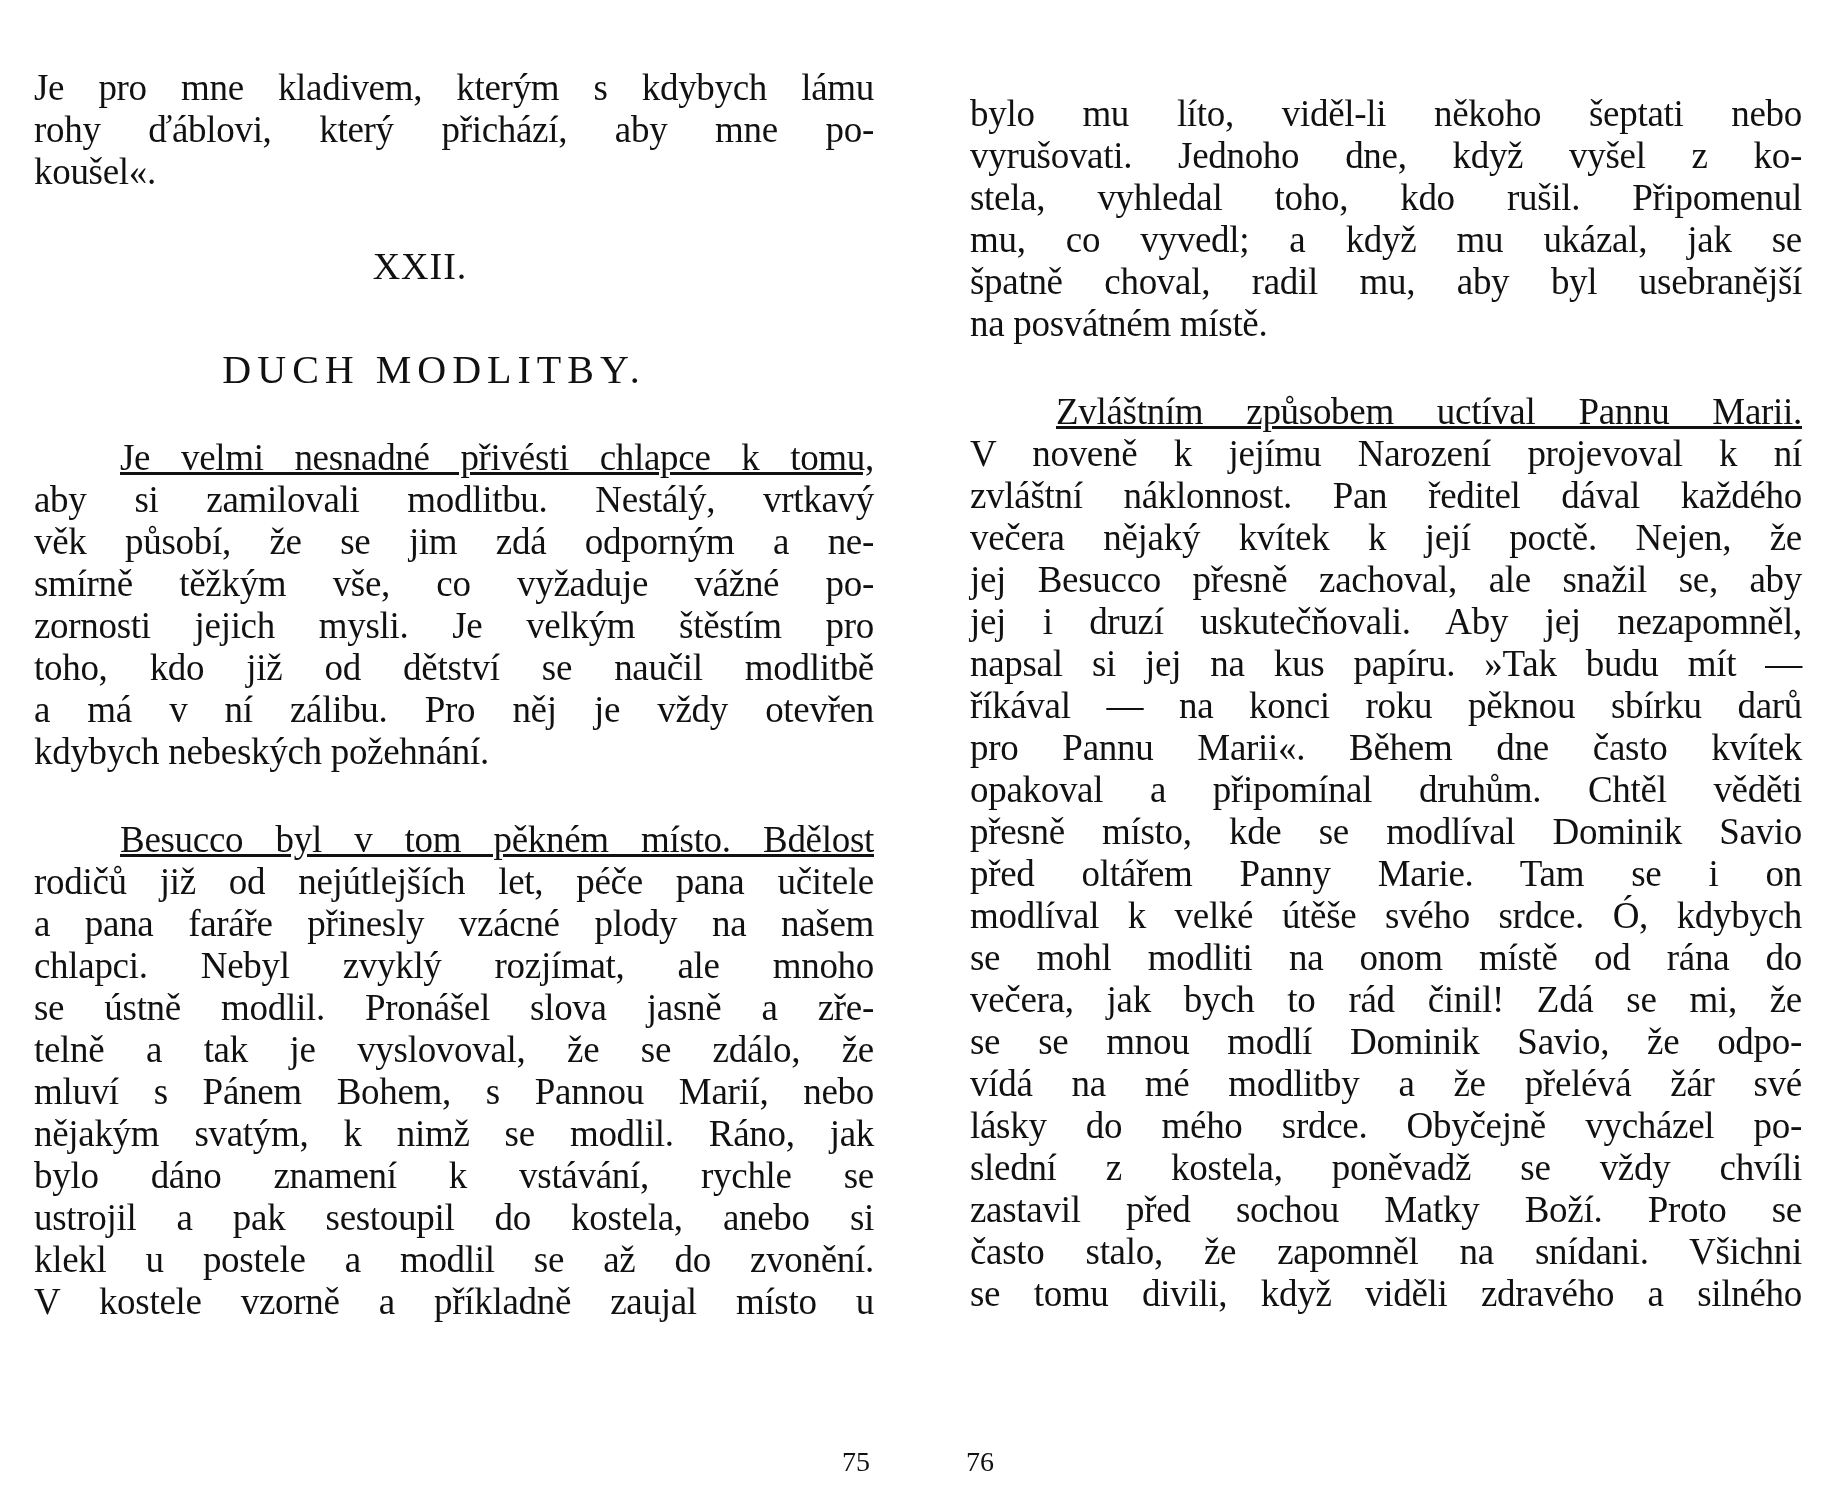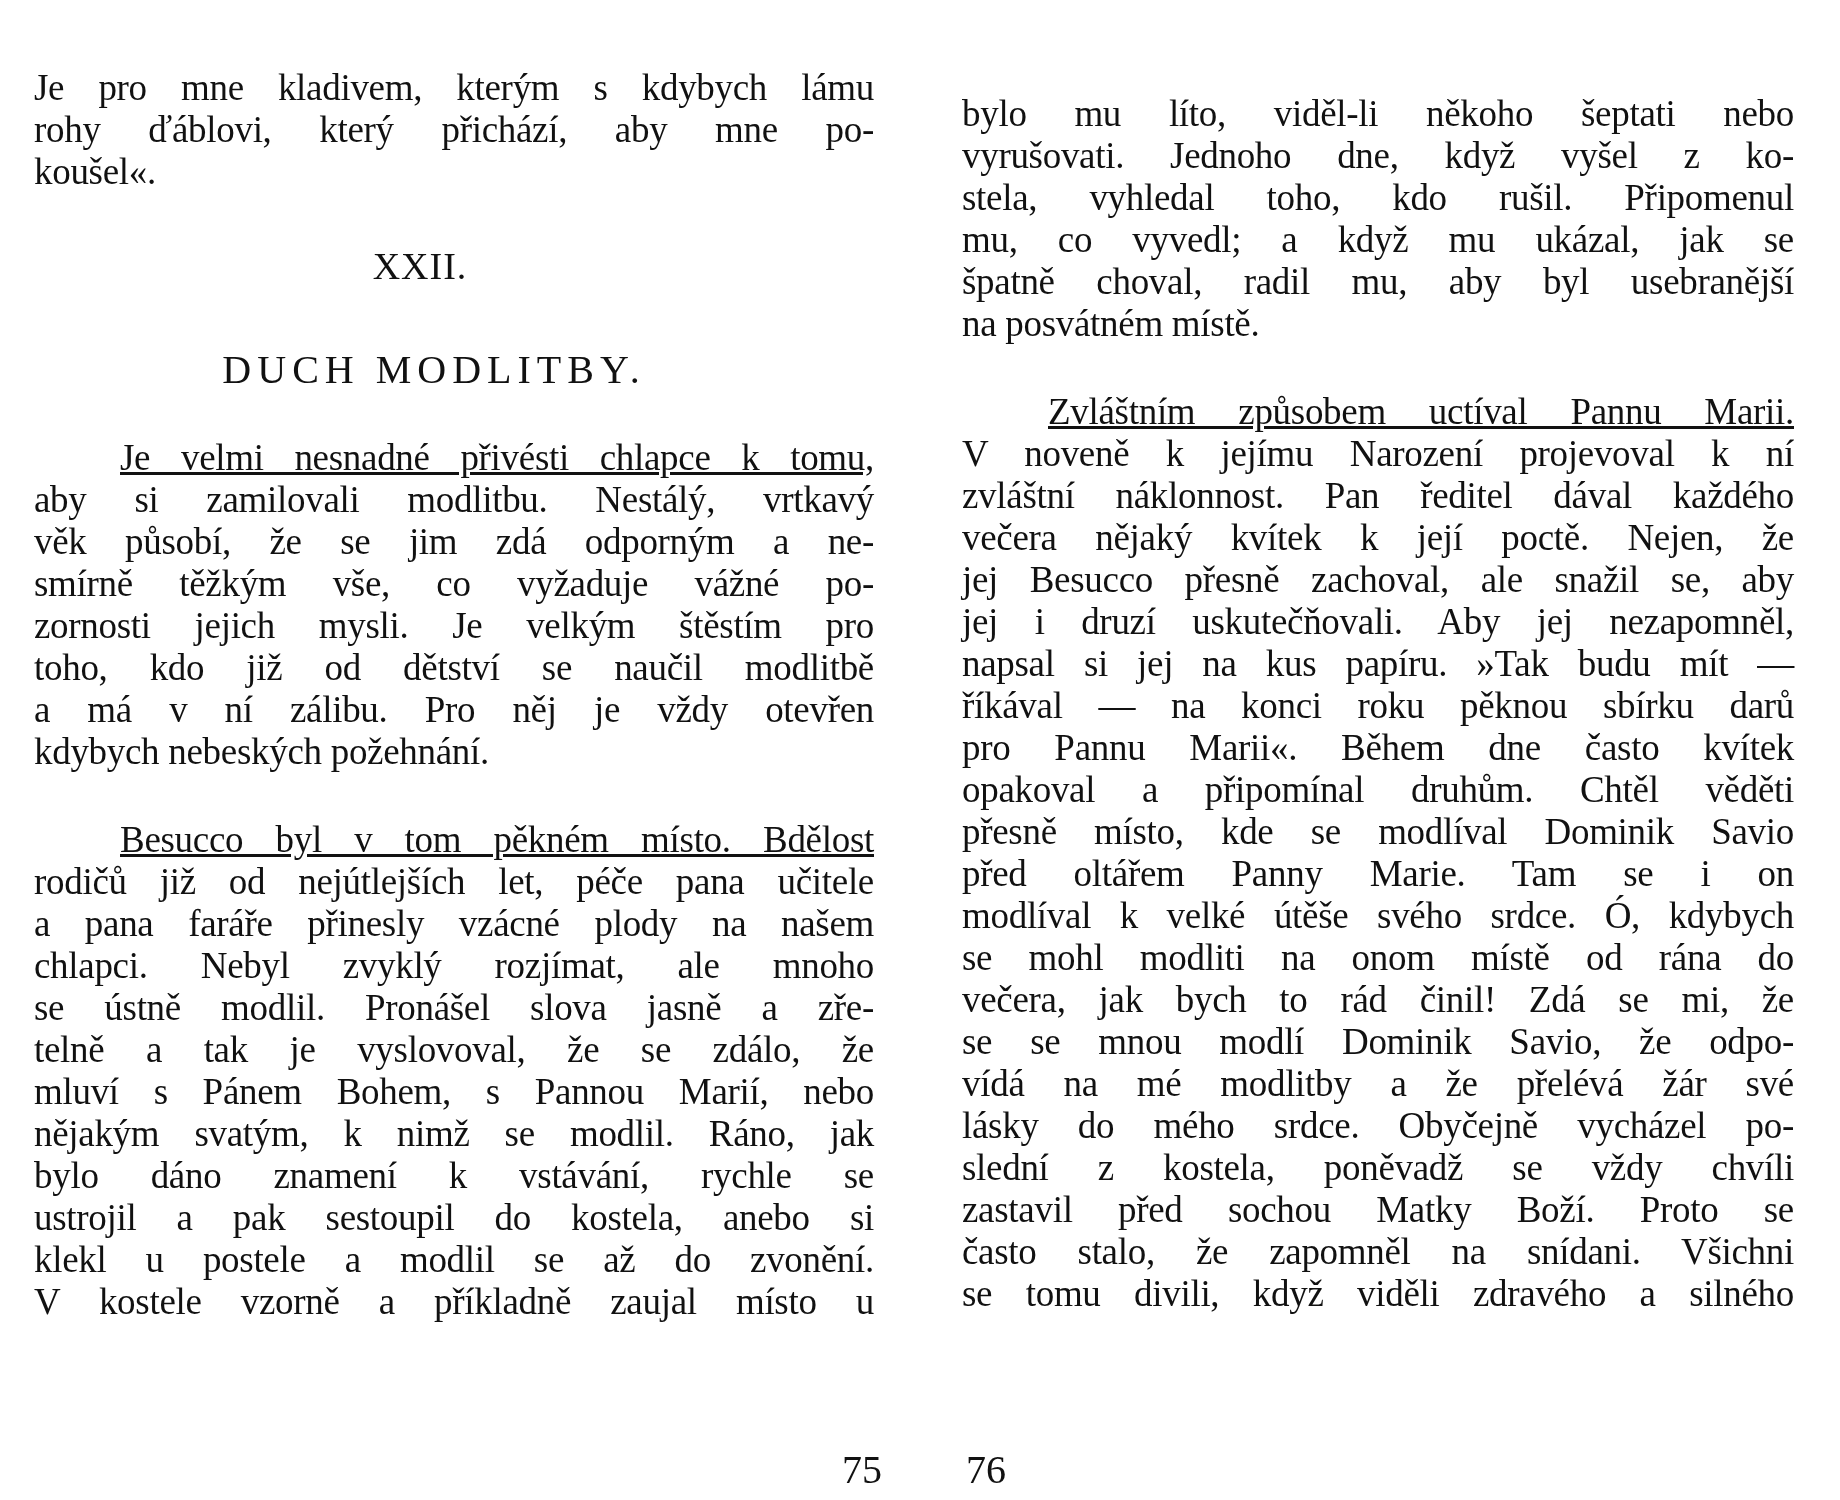--- a/index.html
+++ b/index.html
@@ -6,27 +6,27 @@
   body { width: 1840px; height: 1500px; position: relative; overflow: hidden;
          font-family: "Liberation Serif", "DejaVu Serif", serif; color: #111; }
   .page { position: absolute; top: 0; height: 1500px; }
   .page-left { left: 0; width: 920px; }
   .page-right { left: 920px; width: 920px; }
   .line { position: absolute; font-size: 37px; line-height: 44px; height: 44px;
           white-space: nowrap; text-align: justify; text-align-last: justify;
           letter-spacing: -0.3px; }
   .line.last { text-align-last: left; }
   .left-col .line { left: 34px; width: 840px; }
-  .right-col .line { left: 42px; width: 832px; }
+  .right-col .line { left: 50px; width: 832px; }
   .indent { padding-left: 86px; box-sizing: border-box; text-decoration: underline; }
   .chapter-num { position: absolute; top: 244px; left: 0; width: 840px; text-align: center;
                  font-size: 38px; letter-spacing: 1px; }
   .chapter-title { position: absolute; top: 346px; left: 14px; width: 840px; text-align: center;
                    font-size: 40px; letter-spacing: 6px; }
-  .folio { position: absolute; top: 1446px; font-size: 40px; }
+  .folio { position: absolute; top: 1446px; font-size: 28px; }
   .folio-left { left: 842px; }
 </style>
 </head>
 <body>
 
 <div class="page page-left left-col">
   <div class="line" style="top:66px">Je pro mne kladivem, kterým s kdybych lámu</div>
   <div class="line" style="top:108px">rohy ďáblovi, který přichází, aby mne po-</div>
   <div class="line last" style="top:150px">koušel«.</div>
 

